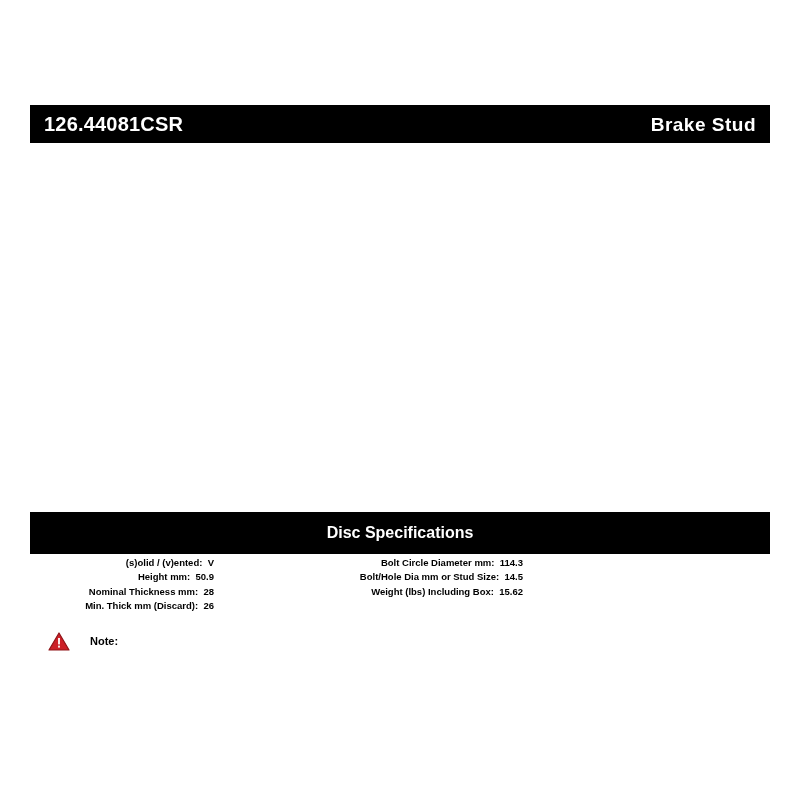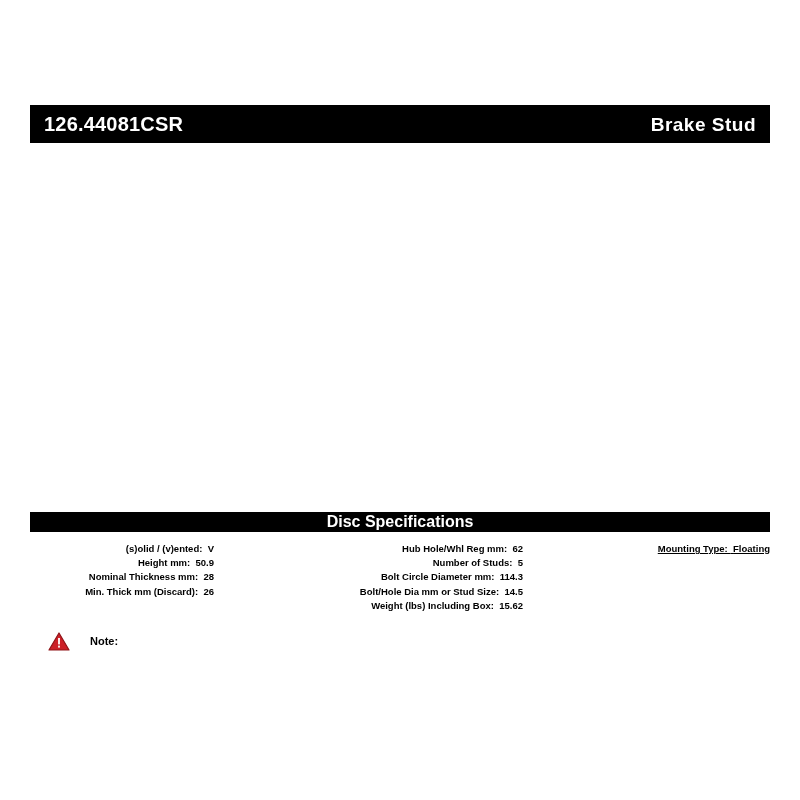--- a/index.html
+++ b/index.html
@@ -63,21 +63,21 @@
     height: 350px;
     background: #ffffff;
   }
 
   
   .specs-bar {
     position: absolute;
     left: 30px;
     top: 512px;
     width: 740px;
-    height: 20px;
+    height: 42px;
     background: #000000;
     display: flex;
     align-items: center;
     justify-content: center;
   }
   .specs-bar-title {
     color: #ffffff;
     font-size: 16px;
     font-weight: bold;
     line-height: 1;
@@ -147,42 +147,42 @@
   <div class="figure-area"></div>
 
   <div class="specs-bar">
     <span class="specs-bar-title">Disc Specifications</span>
   </div>
 
   <div class="specs-columns">
 
     <div class="spec-col col-1">
       <div class="spec-row">
+        <span class="spec-label">Outer Diameter mm:&nbsp;</span>
+        <span class="spec-value">274.8</span>
+      </div>
+      <div class="spec-row">
         <span class="spec-label">(s)olid / (v)ented:&nbsp;</span>
         <span class="spec-value">V</span>
       </div>
       <div class="spec-row">
         <span class="spec-label">Height mm:&nbsp;</span>
         <span class="spec-value">50.9</span>
       </div>
       <div class="spec-row">
         <span class="spec-label">Nominal Thickness mm:&nbsp;</span>
         <span class="spec-value">28</span>
       </div>
       <div class="spec-row">
         <span class="spec-label">Min. Thick mm (Discard):&nbsp;</span>
         <span class="spec-value">26</span>
       </div>
     </div>
 
     <div class="spec-col col-2">
-      <div class="spec-row">
-        <span class="spec-label">Hub Hole/Whl Reg mm:&nbsp;</span>
-        <span class="spec-value">62</span>
-      </div>
       <div class="spec-row">
         <span class="spec-label">Number of Studs:&nbsp;</span>
         <span class="spec-value">5</span>
       </div>
       <div class="spec-row">
         <span class="spec-label">Bolt Circle Diameter mm:&nbsp;</span>
         <span class="spec-value">114.3</span>
       </div>
       <div class="spec-row">
         <span class="spec-label">Bolt/Hole Dia mm or Stud Size:&nbsp;</span>

